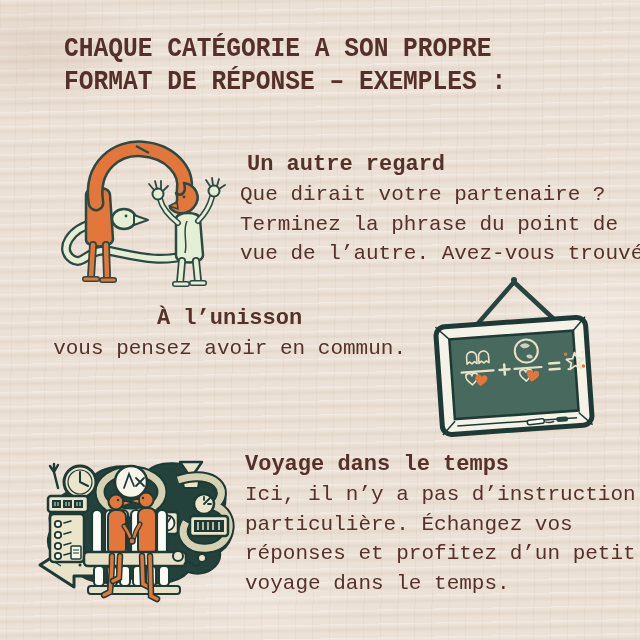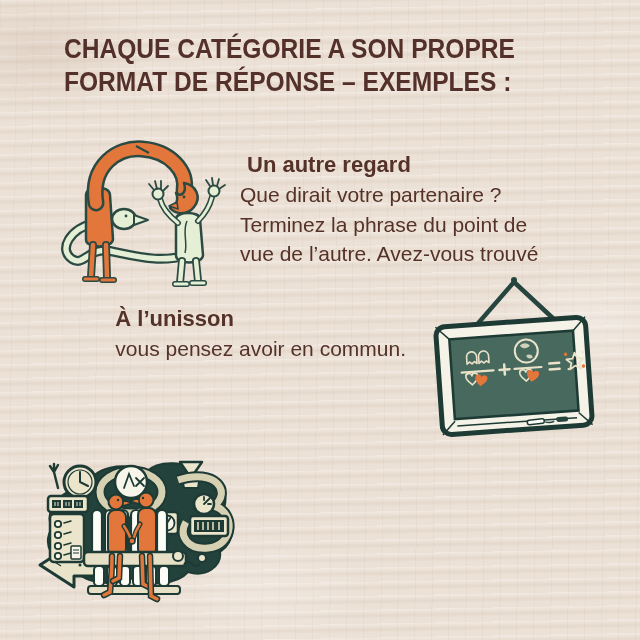--- a/index.html
+++ b/index.html
@@ -1,33 +1,33 @@
 <!DOCTYPE html>
 <html><head>
 <meta charset="utf-8">
 <style>
   *{margin:0;padding:0;box-sizing:border-box}
   html,body{width:640px;height:640px;background:#ece1d6}
   .canvas{position:relative;width:640px;height:640px;overflow:hidden;
-          font-family:Liberation Sans, sans-serif;color:#553229}
+          font-family:Liberation Mono, monospace;color:#553229}
   .wood{position:absolute;inset:0;background-color:#ece1d6;
     background-image:
       radial-gradient(150px 90px at 6% 8%, rgba(190,166,148,.22), transparent 70%),
       radial-gradient(130px 80px at 92% 50%, rgba(255,255,255,.28), transparent 70%),
       radial-gradient(160px 90px at 40% 92%, rgba(255,255,255,.20), transparent 70%),
       repeating-linear-gradient(179deg, rgba(255,255,255,.30) 0px, rgba(255,255,255,0) 3px,
         rgba(189,167,150,.15) 6px, rgba(189,167,150,0) 9px, rgba(255,255,255,0) 14px),
       repeating-linear-gradient(91deg, rgba(189,167,150,.10) 0 1px, transparent 1px 17px);}
   .title{position:absolute;left:64px;top:33px;font-weight:bold;font-size:27px;line-height:33px;
          color:#54302a;transform:scaleX(.91);transform-origin:left top;white-space:nowrap}
   .sec-text{position:absolute;font-size:21px;line-height:29.5px;white-space:nowrap}
   .sec-text h2{font-size:22px;line-height:26px;font-weight:bold;margin-bottom:2px}
   .s1{left:240px;top:152px}
   .s1 h2{padding-left:7px}
-  .s2{right:234px;top:306px;text-align:left}
+  .s2{right:234px;top:306px;text-align:center}
   .s3{left:245px;top:452px}
   .illus{position:absolute}
   .illus svg{display:block;width:100%;height:100%}
   .i1{left:36px;top:130px;width:192px;height:160px}
   .i2{left:424px;top:274px;width:178px;height:170px}
   .i3{left:30px;top:452px;width:206px;height:152px}
 </style>
 </head>
 <body>
 
@@ -233,13 +233,20 @@
       <path d="M112,104 L113,132 L119,135" fill="none" stroke="#1d3a34" stroke-width="6.5" stroke-linecap="round"></path>
       <path d="M112,104 L113,132 L119,135" fill="none" stroke="#e2763b" stroke-width="3.5" stroke-linecap="round"></path>
       <path d="M120,104 L121,144 L127,147" fill="none" stroke="#1d3a34" stroke-width="6.5" stroke-linecap="round"></path>
       <path d="M120,104 L121,144 L127,147" fill="none" stroke="#e2763b" stroke-width="3.5" stroke-linecap="round"></path>
 
       <circle cx="148" cy="104" r="5" fill="#ebe5cb" stroke="#1d3a34" stroke-width="2"></circle>
       <path d="M154,112 q4,-4 8,0 q4,4 8,0" fill="none" stroke="#1d3a34" stroke-width="2"></path>
       <circle cx="172" cy="106" r="4" fill="#ebe5cb" stroke="#1d3a34" stroke-width="2"></circle>
     </svg>
   </div>
+  <div class="sec-text s3">
+    <h2>Voyage dans le temps</h2>
+    <div>Ici, il n’y a pas d’instruction</div>
+    <div>particulière. Échangez vos</div>
+    <div>réponses et profitez d’un petit</div>
+    <div>voyage dans le temps.</div>
+  </div>
 </div>
 
 </body></html>

